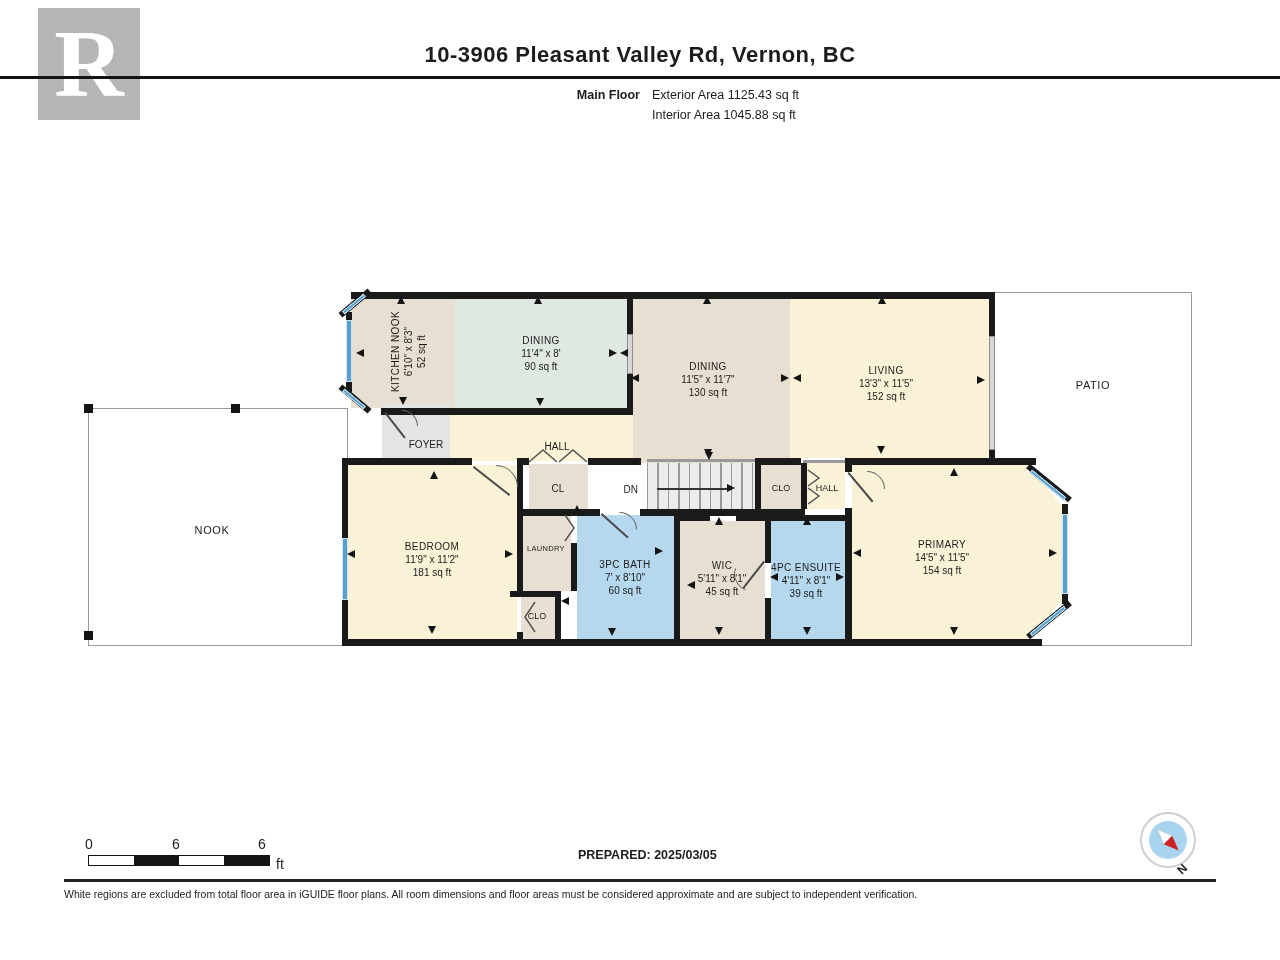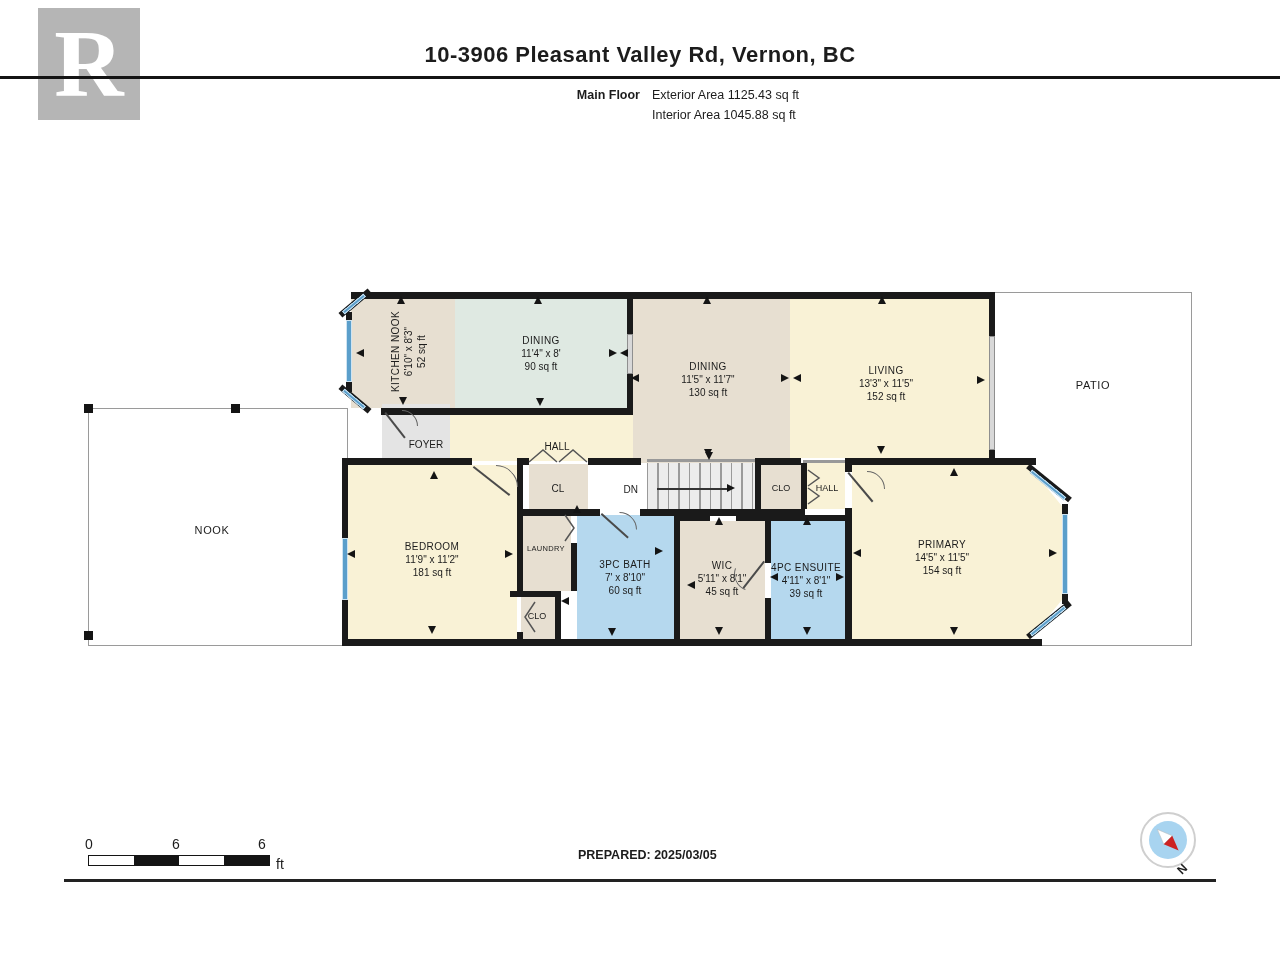--- a/index.html
+++ b/index.html
@@ -297,14 +297,15 @@
   <div class="compass">
     <div class="compass-inner">
       <svg width="34" height="34" style="transform:rotate(-45deg);">
         <polygon points="17,2 23,17 11,17" fill="#ffffff" stroke="#bbb" stroke-width="0.5"></polygon>
         <polygon points="11,17 23,17 17,32" fill="#cc2222"></polygon>
       </svg>
     </div>
   </div>
   <div class="compass-n">N</div>
   <div class="foot-rule"></div>
+  <div class="disclaimer">White regions are excluded from total floor area in iGUIDE floor plans. All room dimensions and floor areas must be considered approximate and are subject to independent verification.</div>
 
 </div>
 
 </body></html>

